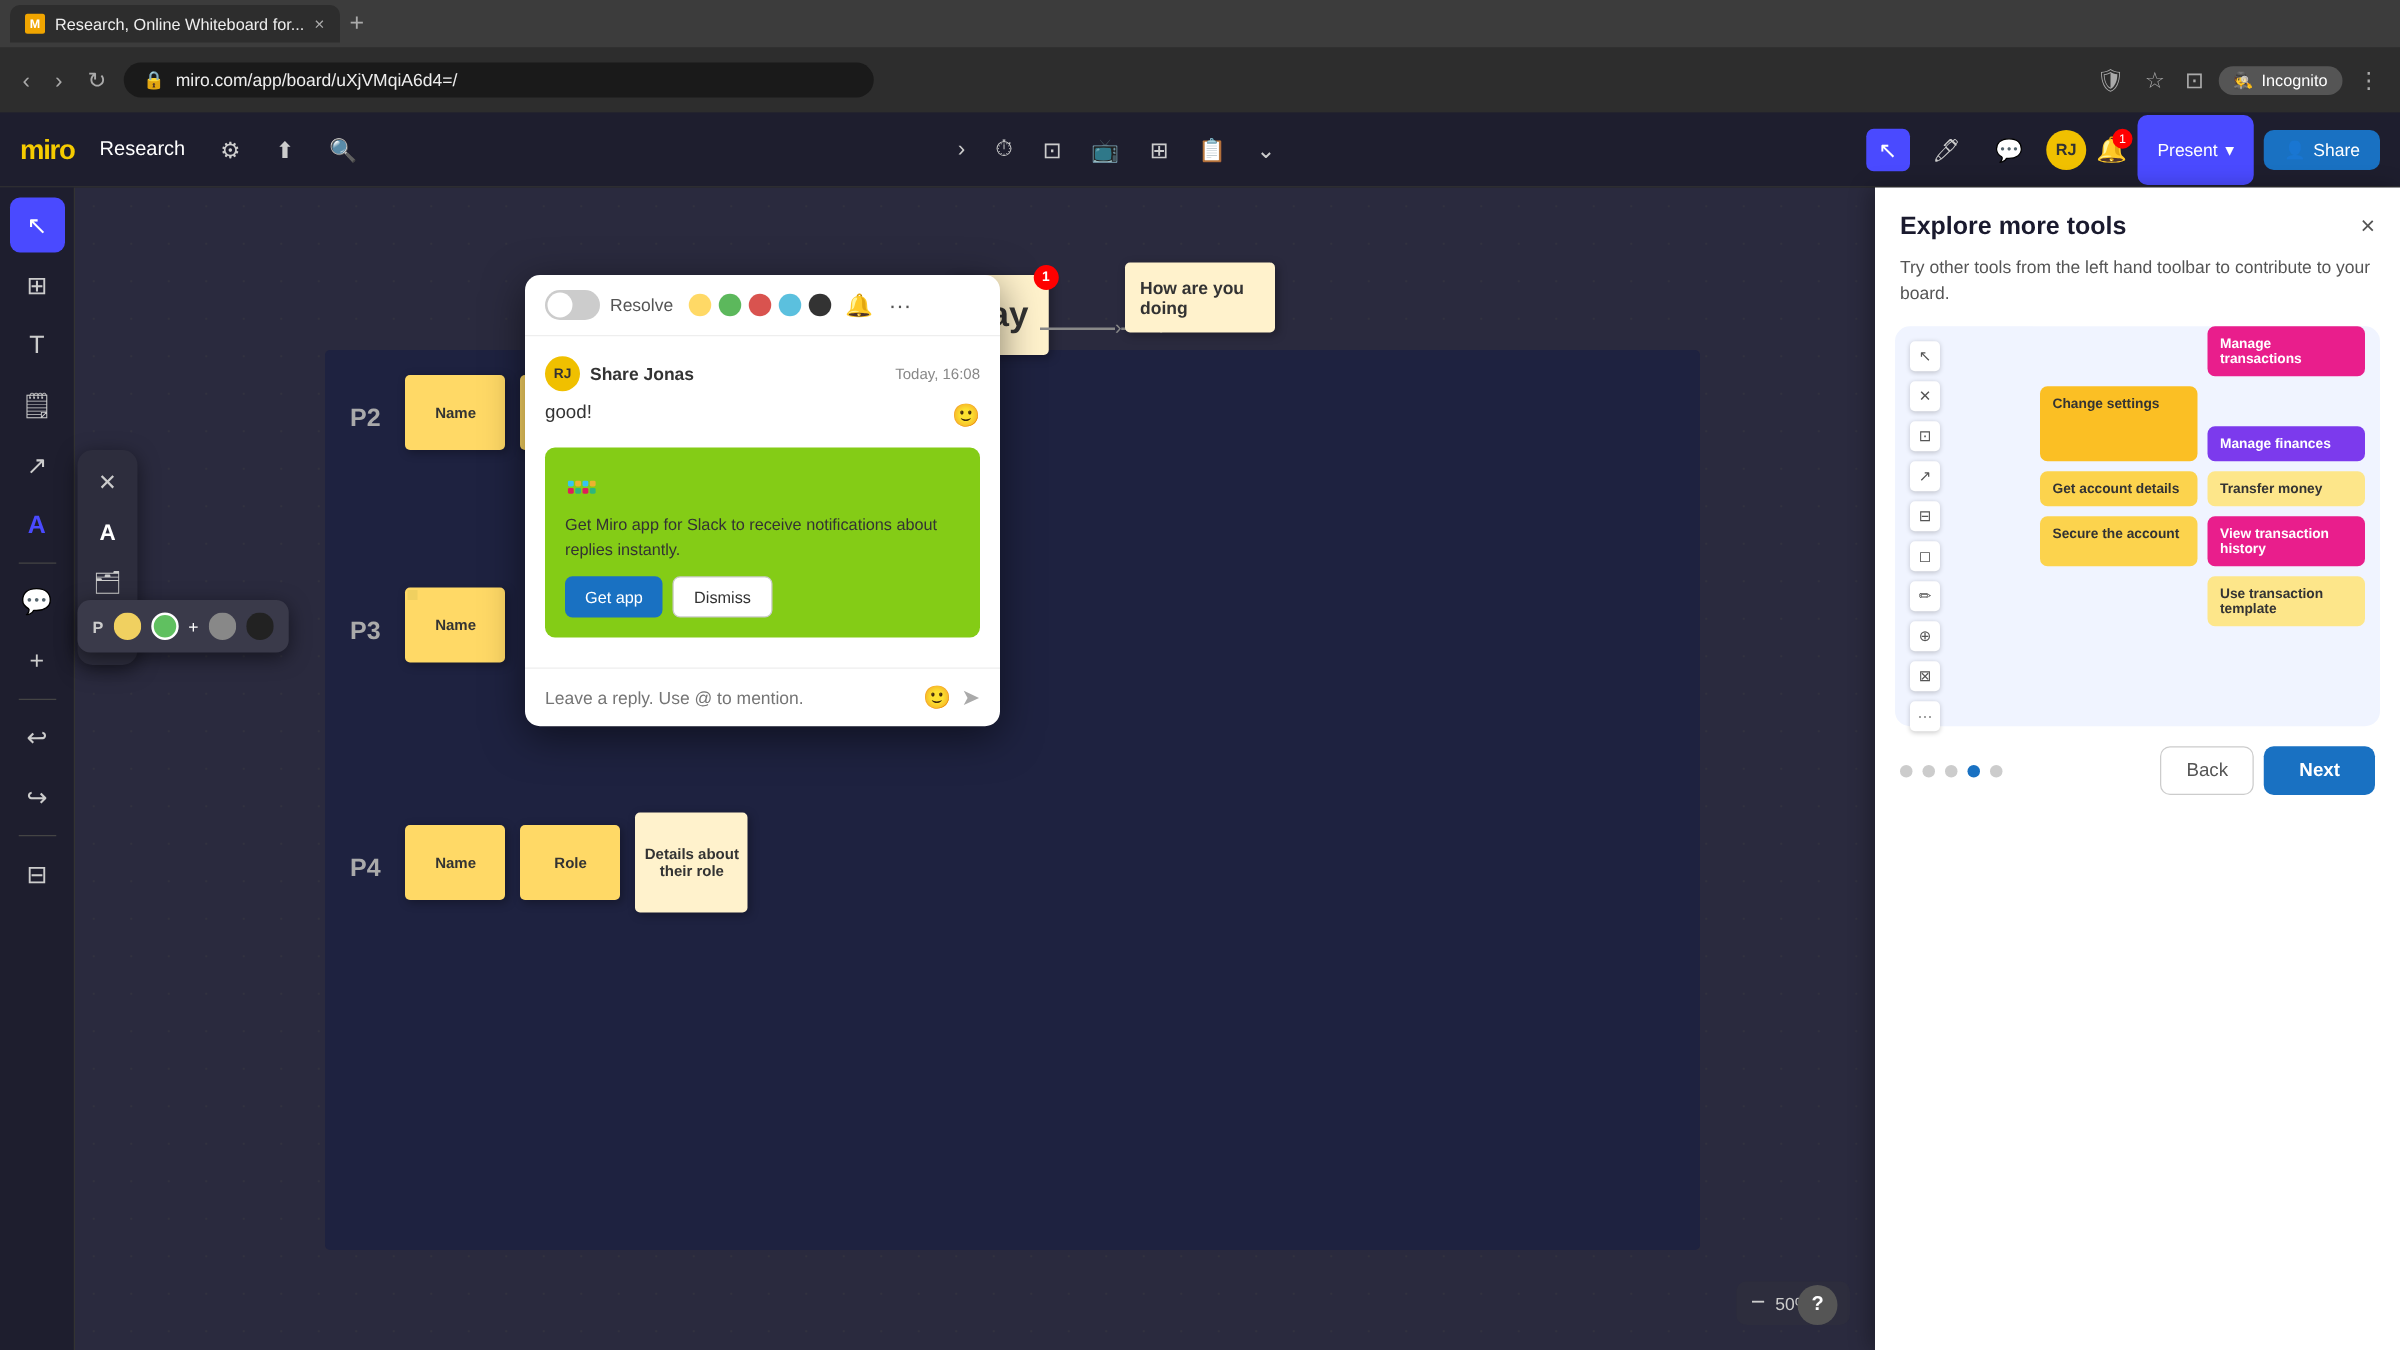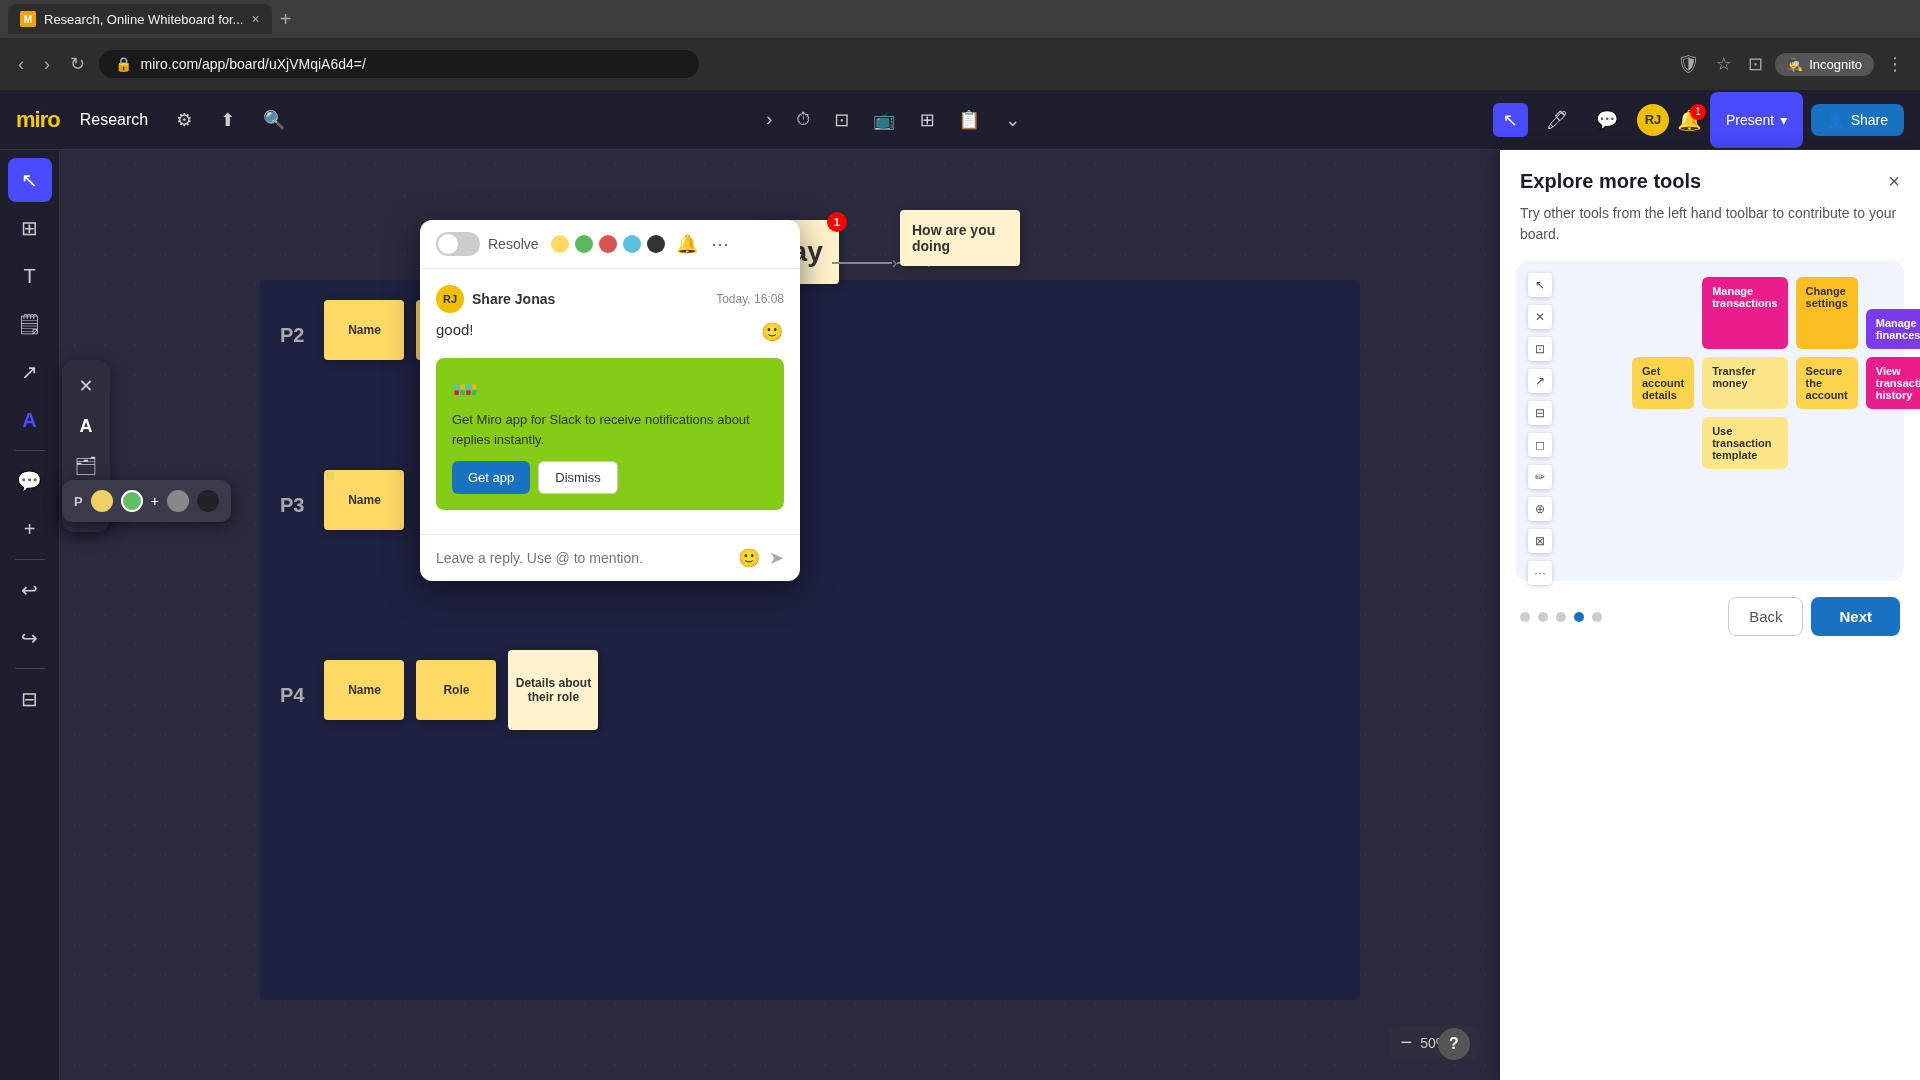--- a/index.html
+++ b/index.html
@@ -351,21 +351,21 @@
       <div class="mini-tool">⊡</div>
       <div class="mini-tool">↗</div>
       <div class="mini-tool">⊟</div>
       <div class="mini-tool">◻</div>
       <div class="mini-tool">✏</div>
       <div class="mini-tool">⊕</div>
       <div class="mini-tool">⊠</div>
       <div class="mini-tool">···</div>
     </div>
 
-    <div style="position:absolute; right:12px; top:16px; display:grid; grid-template-columns:1fr 1fr 1fr 1fr; gap:8px; width:260px;">
+    <div style="position:absolute; right:12px; top:0; display:grid; grid-template-columns:1fr 1fr; gap:8px; width:260px;">
       <div class="preview-card pc-pink" style="grid-column:2;">Manage transactions</div>
       <div class="preview-card pc-yellow">Change settings</div>
       <div class="preview-card pc-purple">Manage finances</div>
       <div class="preview-card pc-yellow2">Get account details</div>
       <div class="preview-card pc-yellow3">Transfer money</div>
       <div class="preview-card pc-yellow2">Secure the account</div>
       <div class="preview-card pc-pink">View transaction history</div>
       <div class="preview-card pc-yellow3" style="grid-column:2;">Use transaction template</div>
     </div>
   </div>

